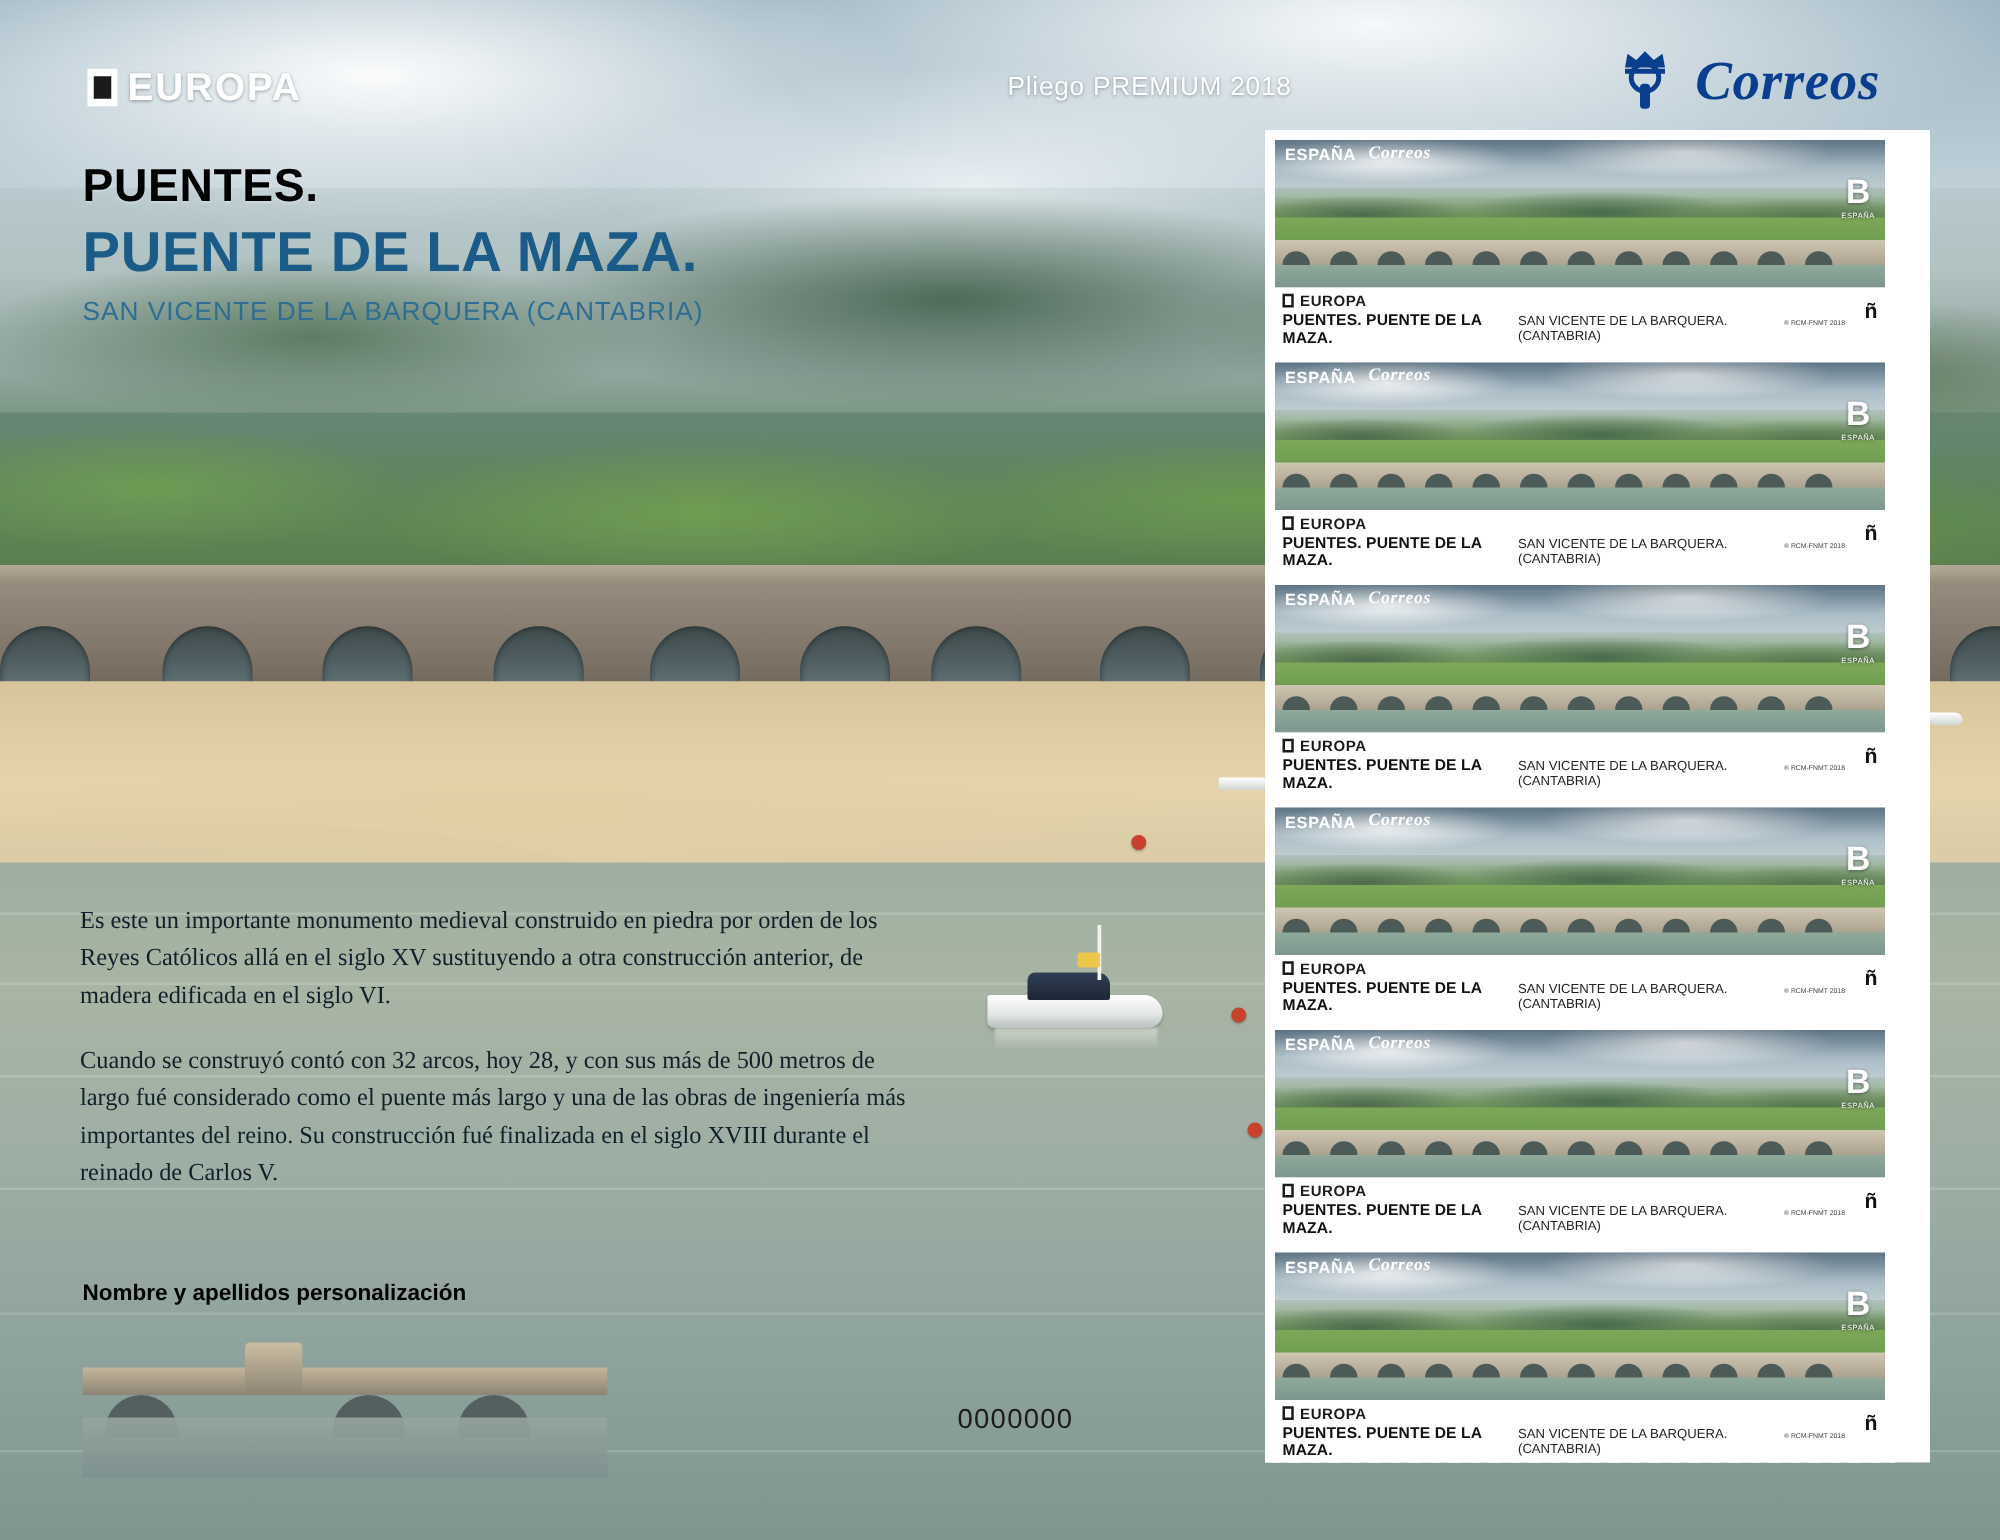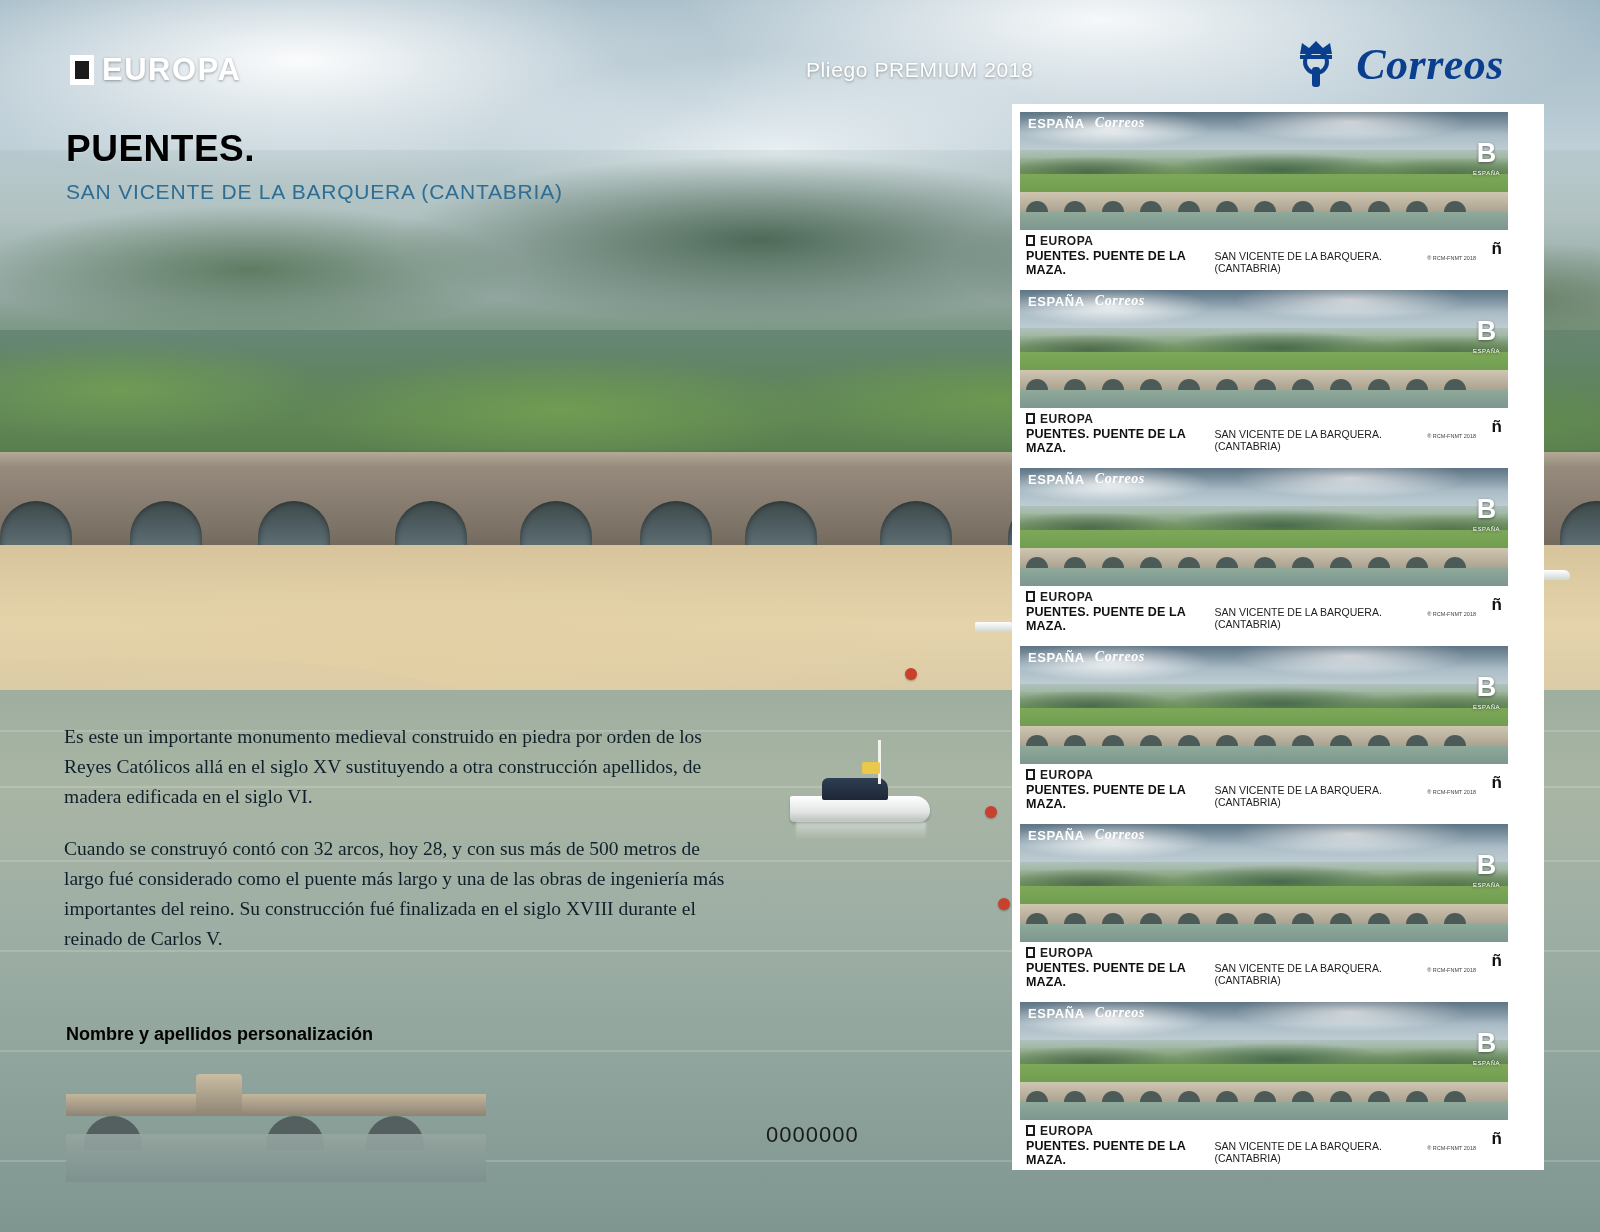--- a/index.html
+++ b/index.html
@@ -495,25 +495,26 @@
       <path d="M26 3 L33 10 L40 5 L42 16 L10 16 L12 5 L19 10 Z" fill="#0a3f8f"></path>
       <rect x="10" y="17" width="32" height="4" fill="#0a3f8f"></rect>
       <path d="M26 24 m-11 0 a11 11 0 1 0 22 0 a11 11 0 1 0 -22 0" fill="none" stroke="#0a3f8f" stroke-width="4"></path>
       <rect x="22" y="29" width="8" height="20" rx="3" fill="#0a3f8f"></rect>
     </svg>
     <div class="name">Correos</div>
   </div>
 
   <div class="title-block">
     <div class="t1">PUENTES.</div>
+    <div class="t2">PUENTE DE LA MAZA.</div>
     <div class="t3">SAN VICENTE DE LA BARQUERA (CANTABRIA)</div>
   </div>
 
   <div class="body-copy">
-    <p>Es este un importante monumento medieval construido en piedra por orden de los Reyes Católicos allá en el siglo XV sustituyendo a otra construcción apellidos, de madera edificada en el siglo VI.</p>
+    <p>Es este un importante monumento medieval construido en piedra por orden de los Reyes Católicos allá en el siglo XV sustituyendo a otra construcción anterior, de madera edificada en el siglo VI.</p>
     <p>Cuando se construyó contó con 32 arcos, hoy 28, y con sus más de 500 metros de largo fué considerado como el puente más largo y una de las obras de ingeniería más importantes del reino. Su construcción fué finalizada en el siglo XVIII durante el reinado de Carlos V.</p>
   </div>
 
   <div class="perso-label">Nombre y apellidos personalización</div>
   <div class="perso-thumb">
     <div class="deck"></div>
     <div class="tower"></div>
     <div class="arch" style="left:18px"></div>
     <div class="arch" style="left:200px"></div>
     <div class="arch" style="left:300px"></div>

